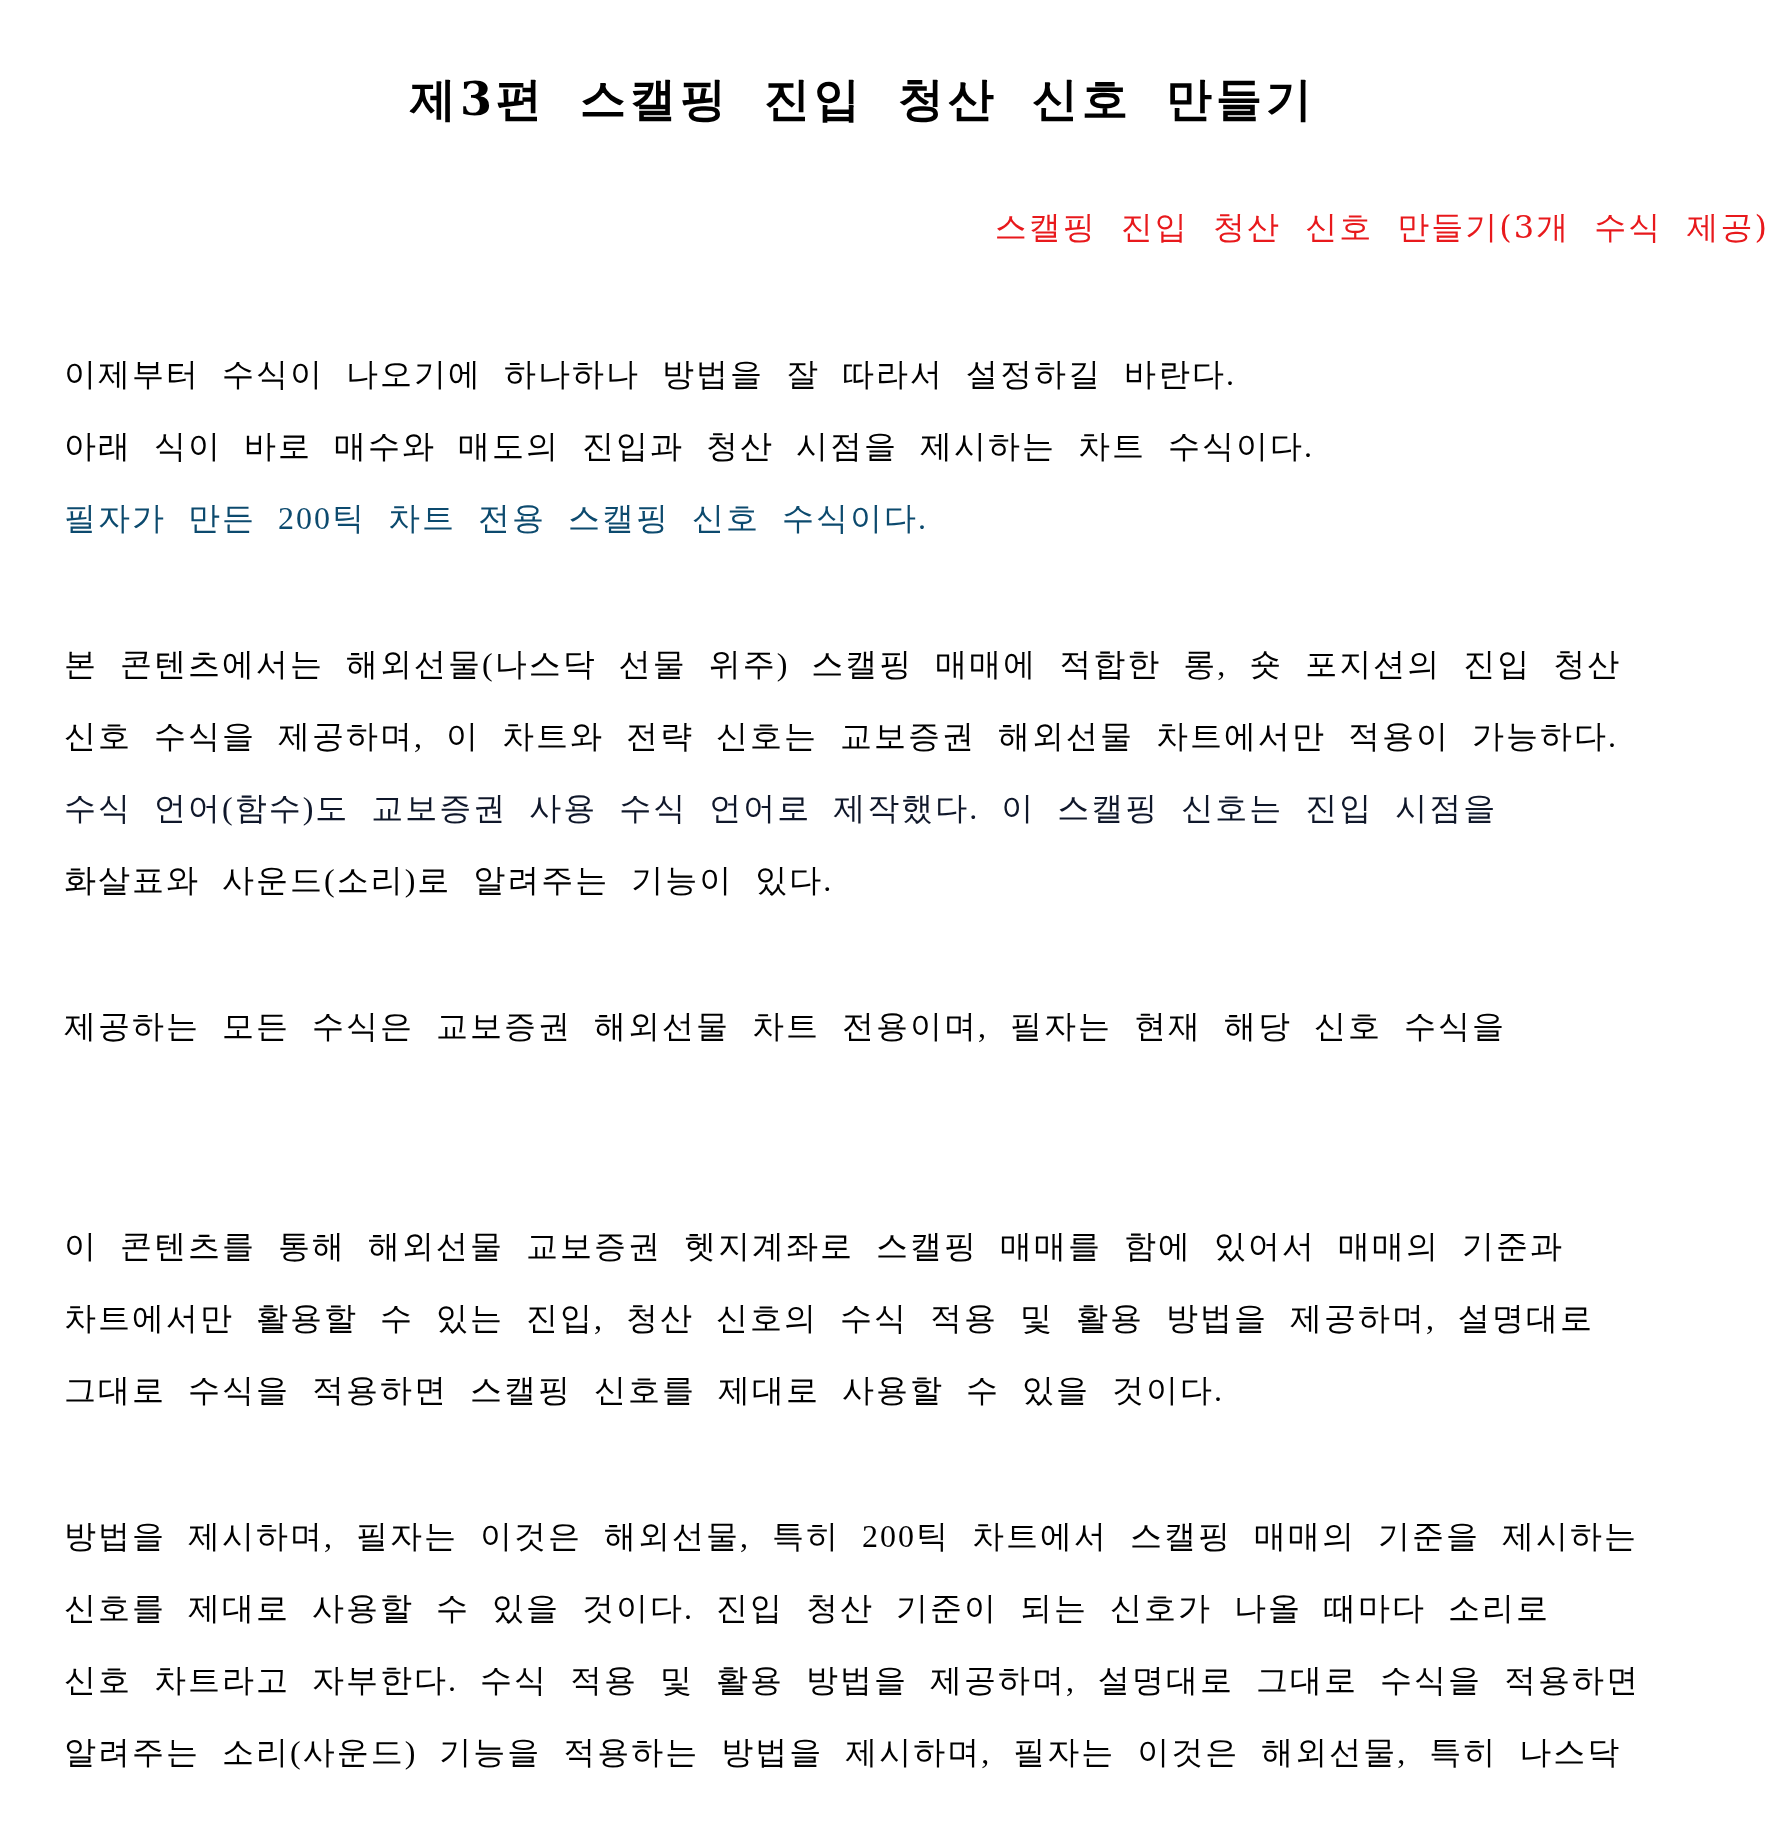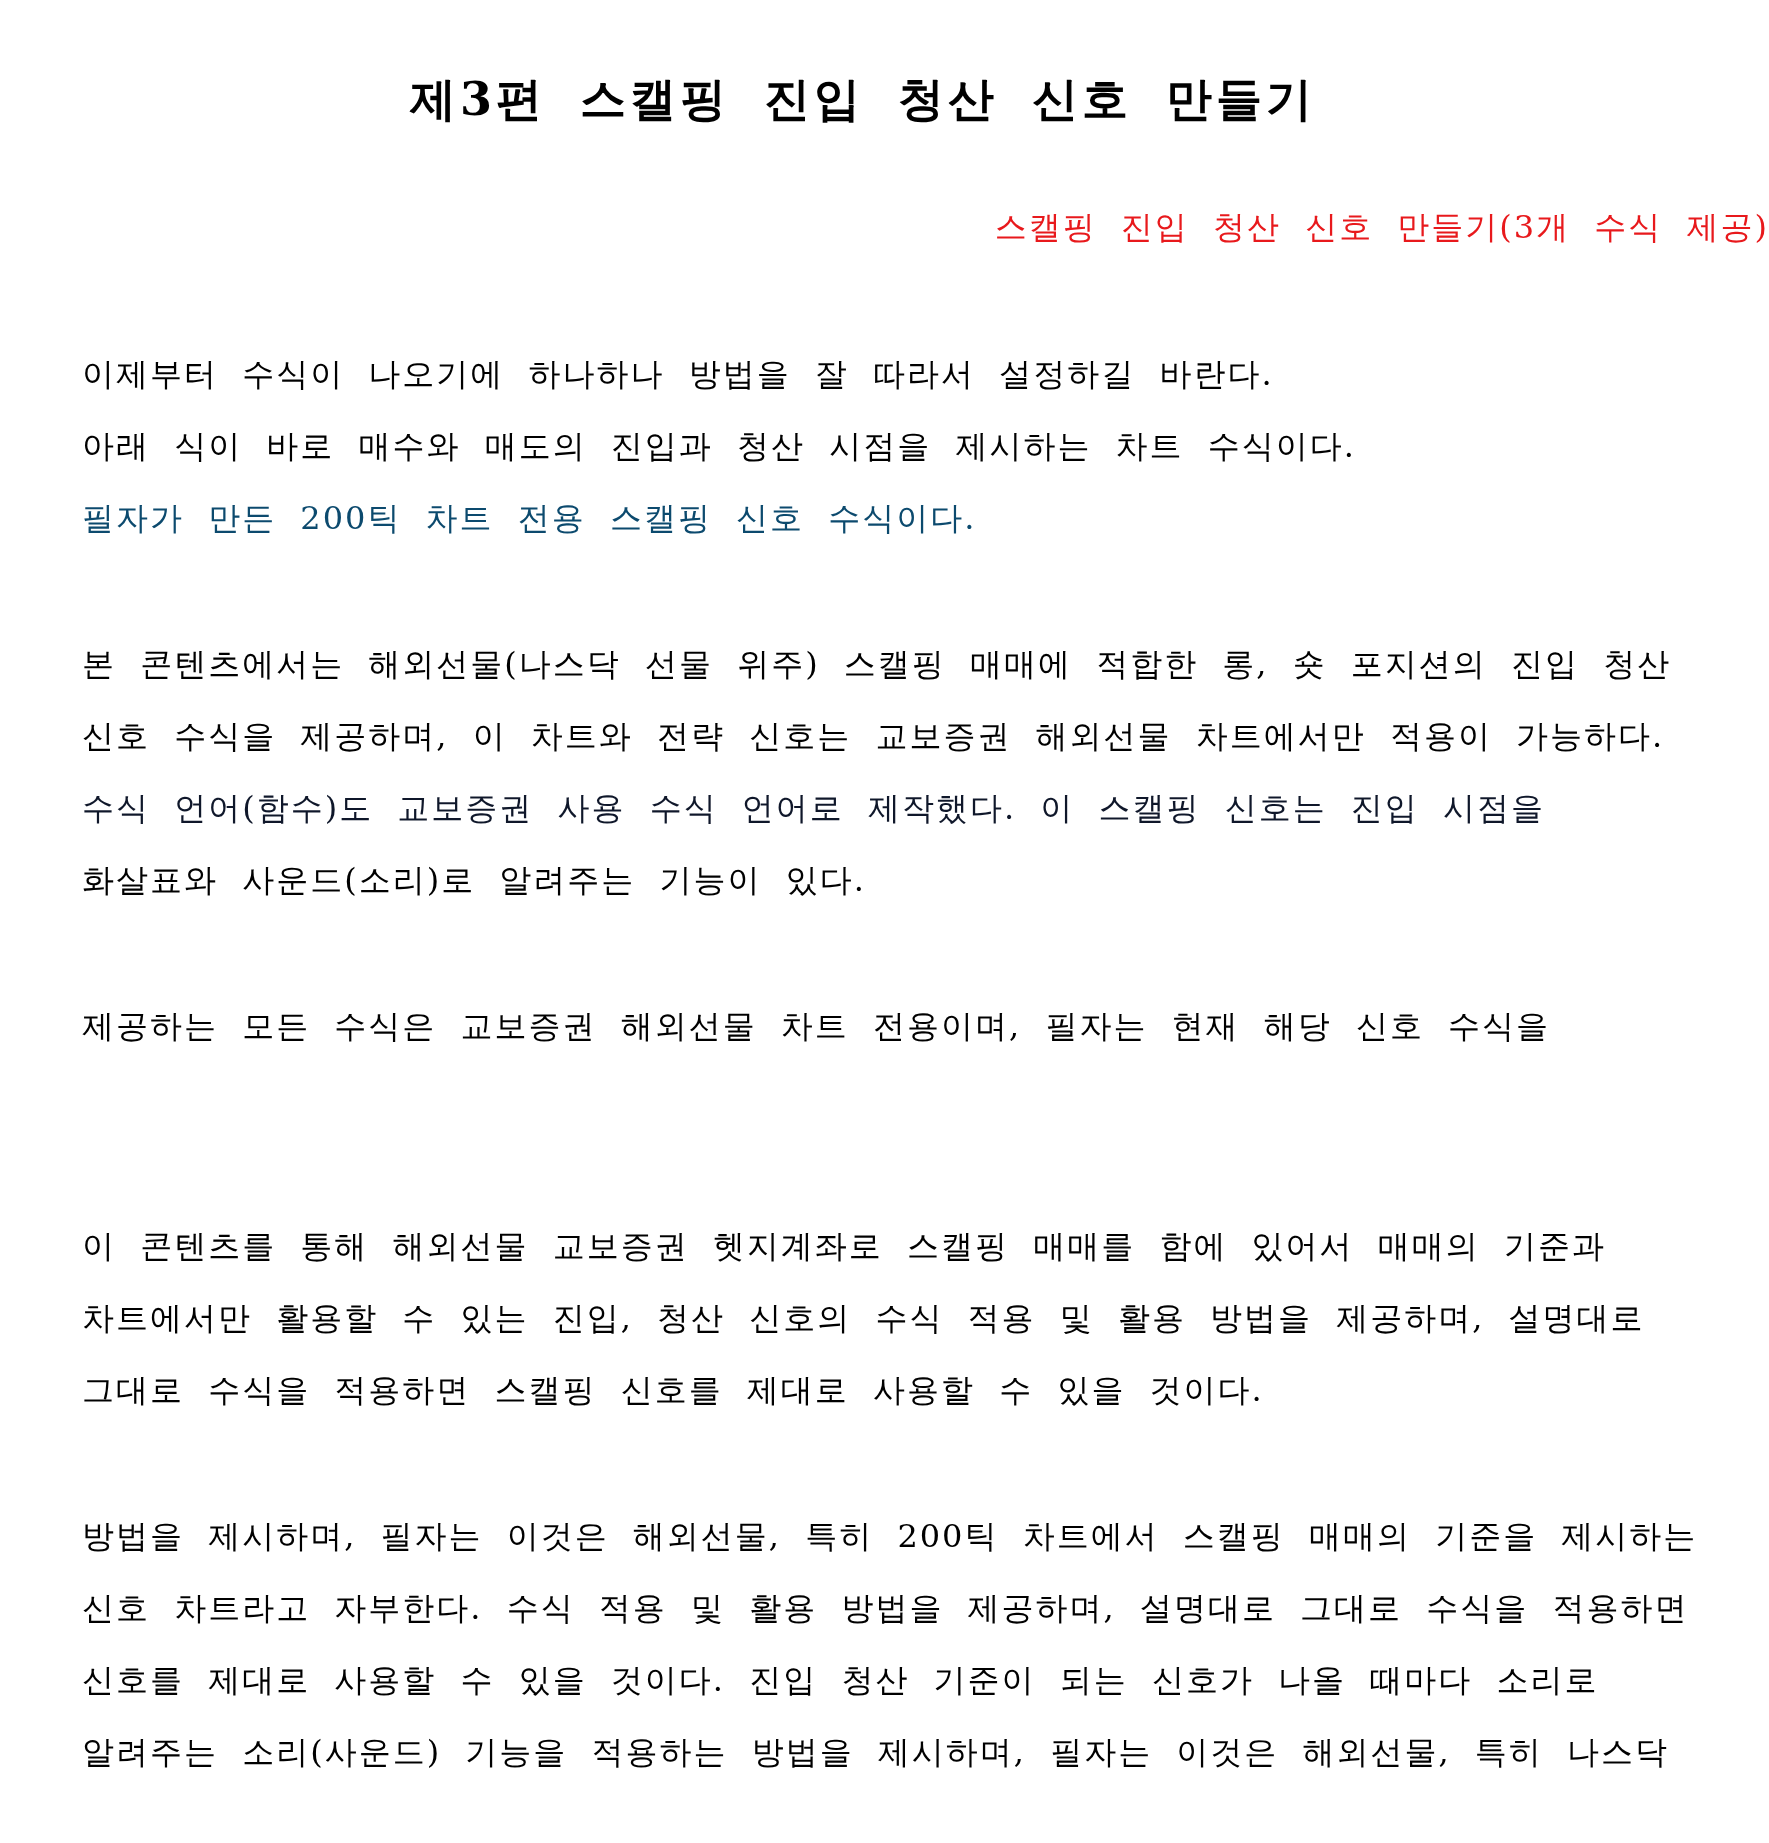--- a/index.html
+++ b/index.html
@@ -41,22 +41,23 @@
       top: 204px;
       width: 1769px;
       text-align: right;
       font-size: 32px;
       letter-spacing: 2px;
       word-spacing: 12px;
       line-height: 46px;
     }
     .paragraph {
       position: absolute;
-      left: 82px;
+      left: 64px;
       width: 1620px;
+      font-family: Liberation Serif, serif;
     }
     .line {
       display: block;
       font-size: 32px;
       line-height: 72px;
       height: 72px;
       letter-spacing: 2px;
       word-spacing: 12px;
       white-space: nowrap;
     }
@@ -88,18 +89,18 @@
   </div>
 
   <div class="paragraph" style="top: 1210px;">
     <span class="line" style="color: rgb(0, 0, 0);">이 콘텐츠를 통해 해외선물 교보증권 헷지계좌로 스캘핑 매매를 함에 있어서 매매의 기준과</span>
     <span class="line" style="color: rgb(0, 0, 0);">차트에서만 활용할 수 있는 진입, 청산 신호의 수식 적용 및 활용 방법을 제공하며, 설명대로</span>
     <span class="line" style="color: rgb(0, 0, 0);">그대로 수식을 적용하면  스캘핑 신호를 제대로 사용할 수 있을 것이다.</span>
   </div>
 
   <div class="paragraph" style="top: 1500px;">
     <span class="line" style="color: rgb(0, 0, 0);">방법을 제시하며, 필자는 이것은 해외선물, 특히 200틱 차트에서 스캘핑 매매의 기준을 제시하는</span>
+    <span class="line" style="color: rgb(0, 0, 0);">신호를 제대로 사용할 수 있을 것이다. 진입 청산 기준이 되는 신호가 나올 때마다 소리로</span>
     <span class="line" style="color: rgb(0, 0, 0);">신호 차트라고 자부한다. 수식 적용 및 활용 방법을 제공하며, 설명대로 그대로 수식을 적용하면</span>
-    <span class="line" style="color: rgb(0, 0, 0);">신호를 제대로 사용할 수 있을 것이다. 진입 청산 기준이 되는 신호가 나올 때마다 소리로</span>
     <span class="line" style="color: rgb(0, 0, 0);">알려주는 소리(사운드) 기능을 적용하는 방법을 제시하며, 필자는 이것은 해외선물, 특히 나스닥</span>
   </div>
 
 </div>
 
 </body></html>

